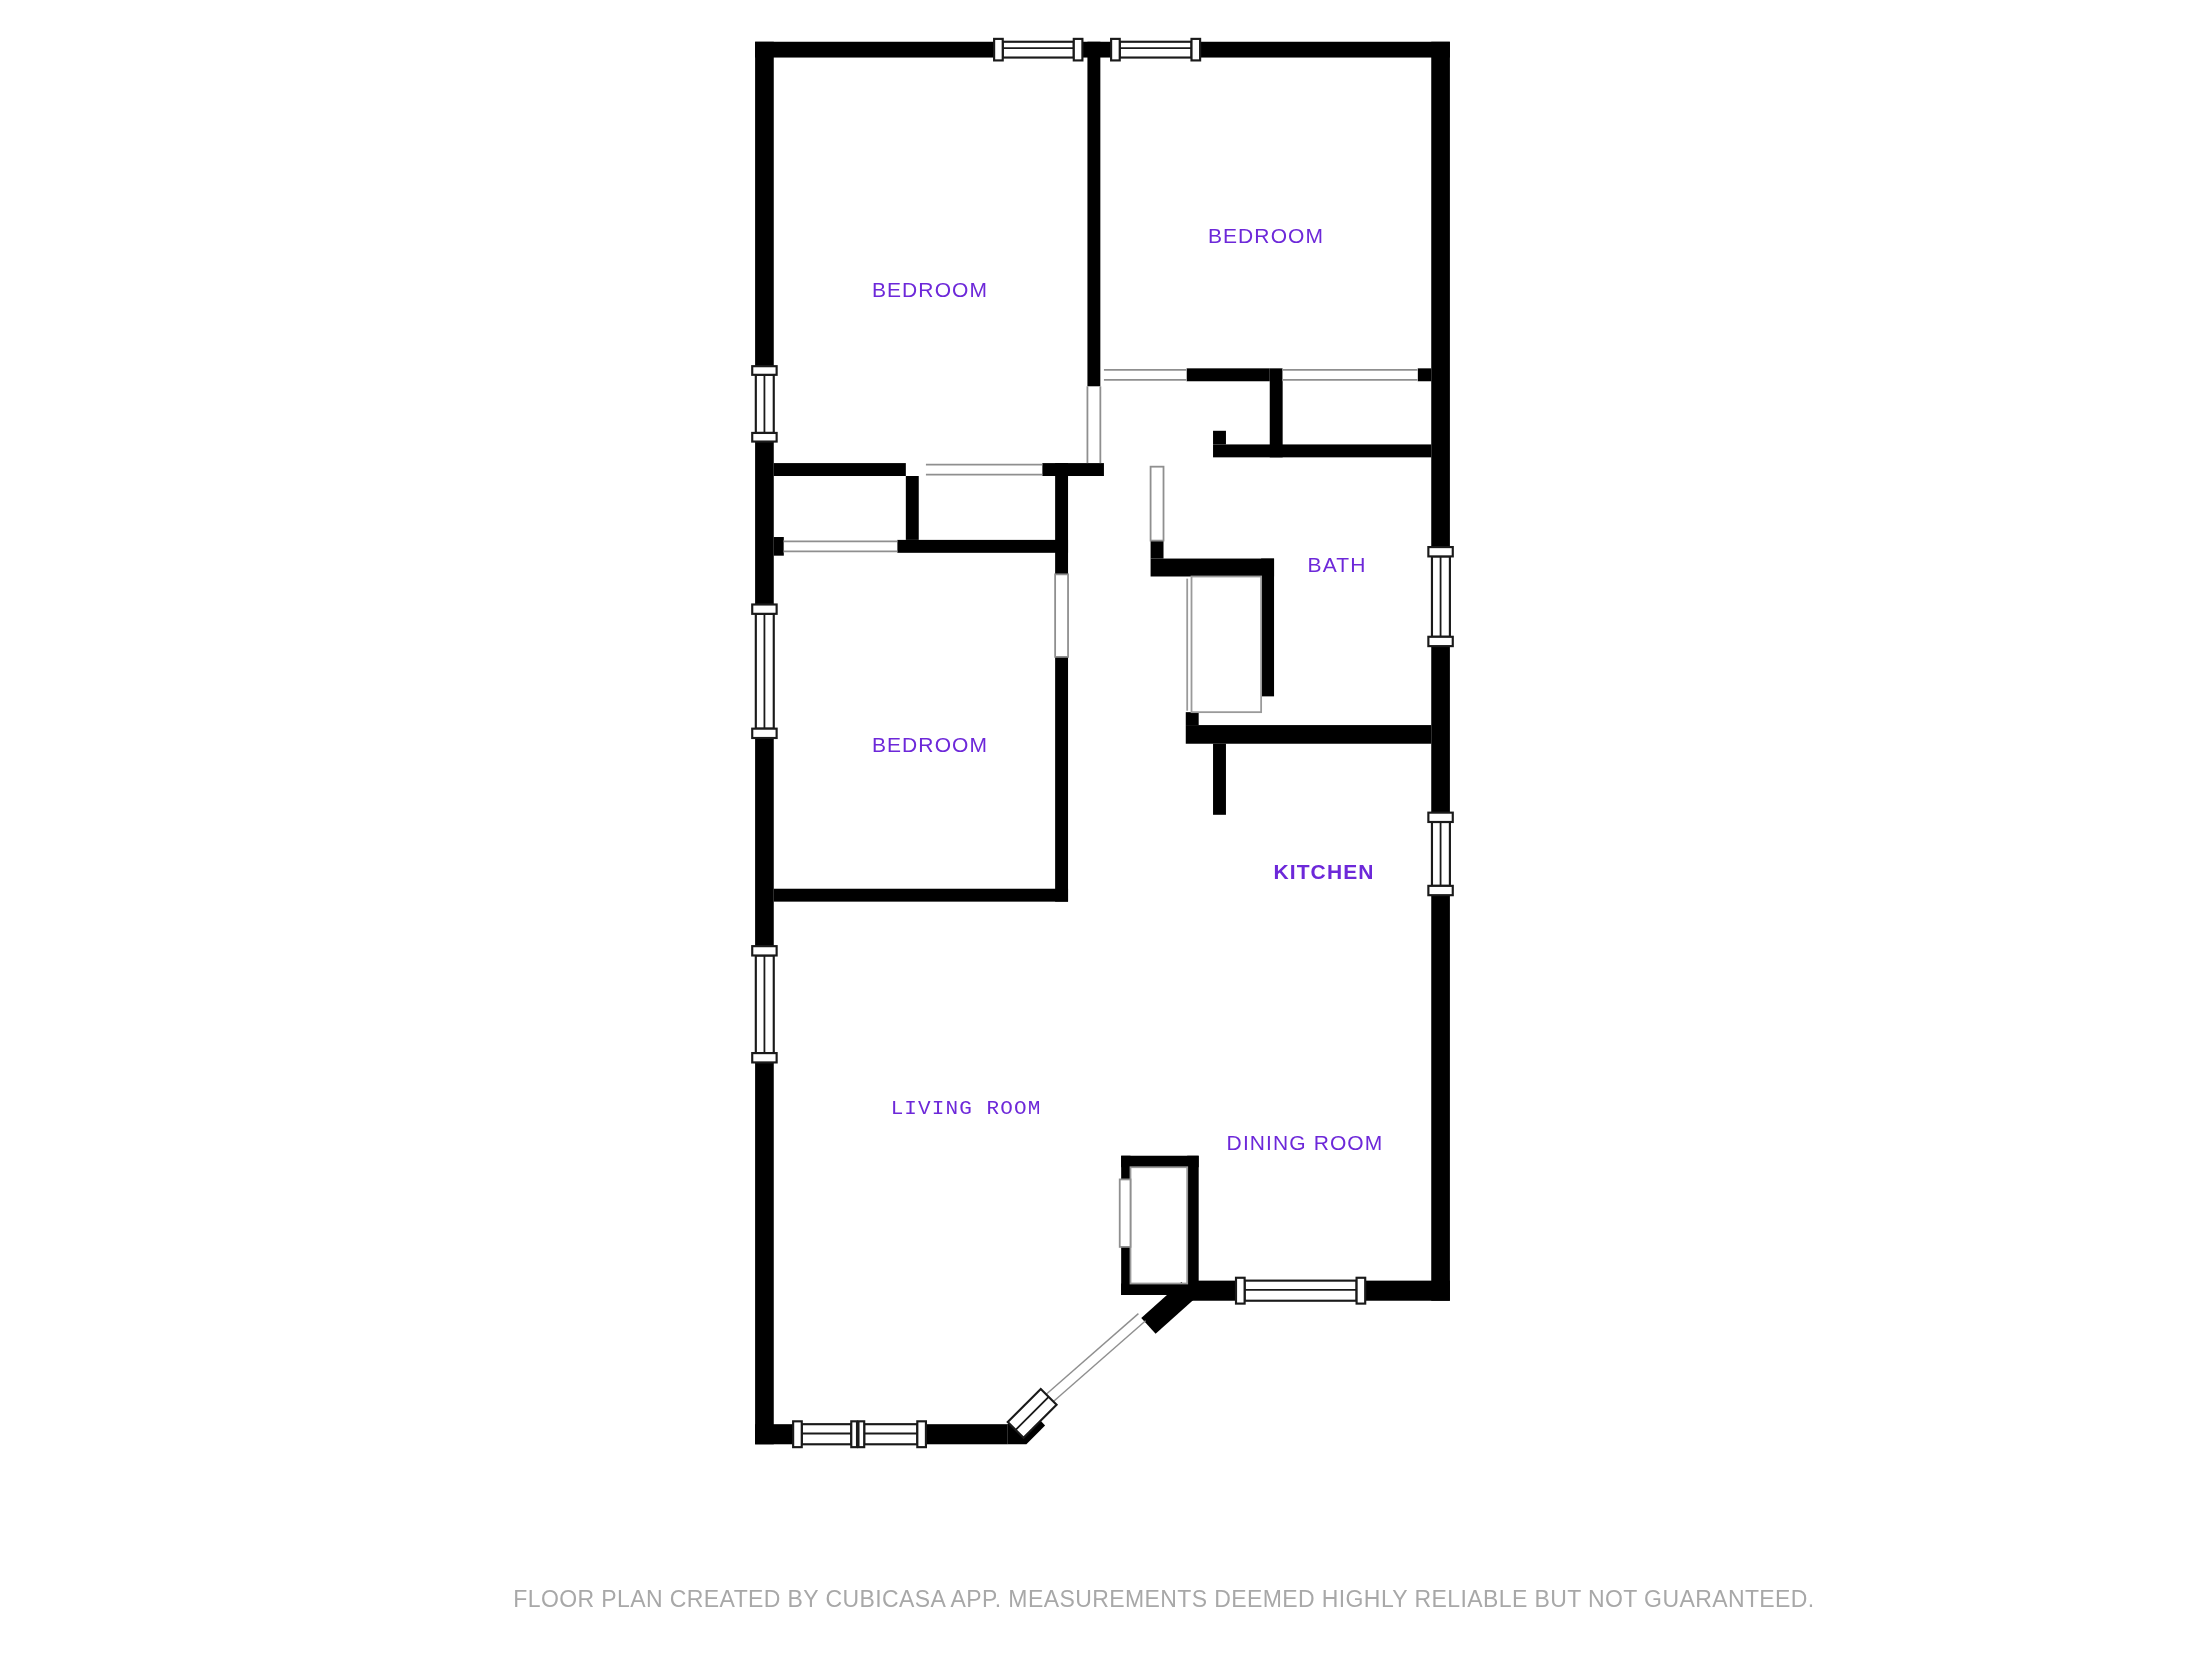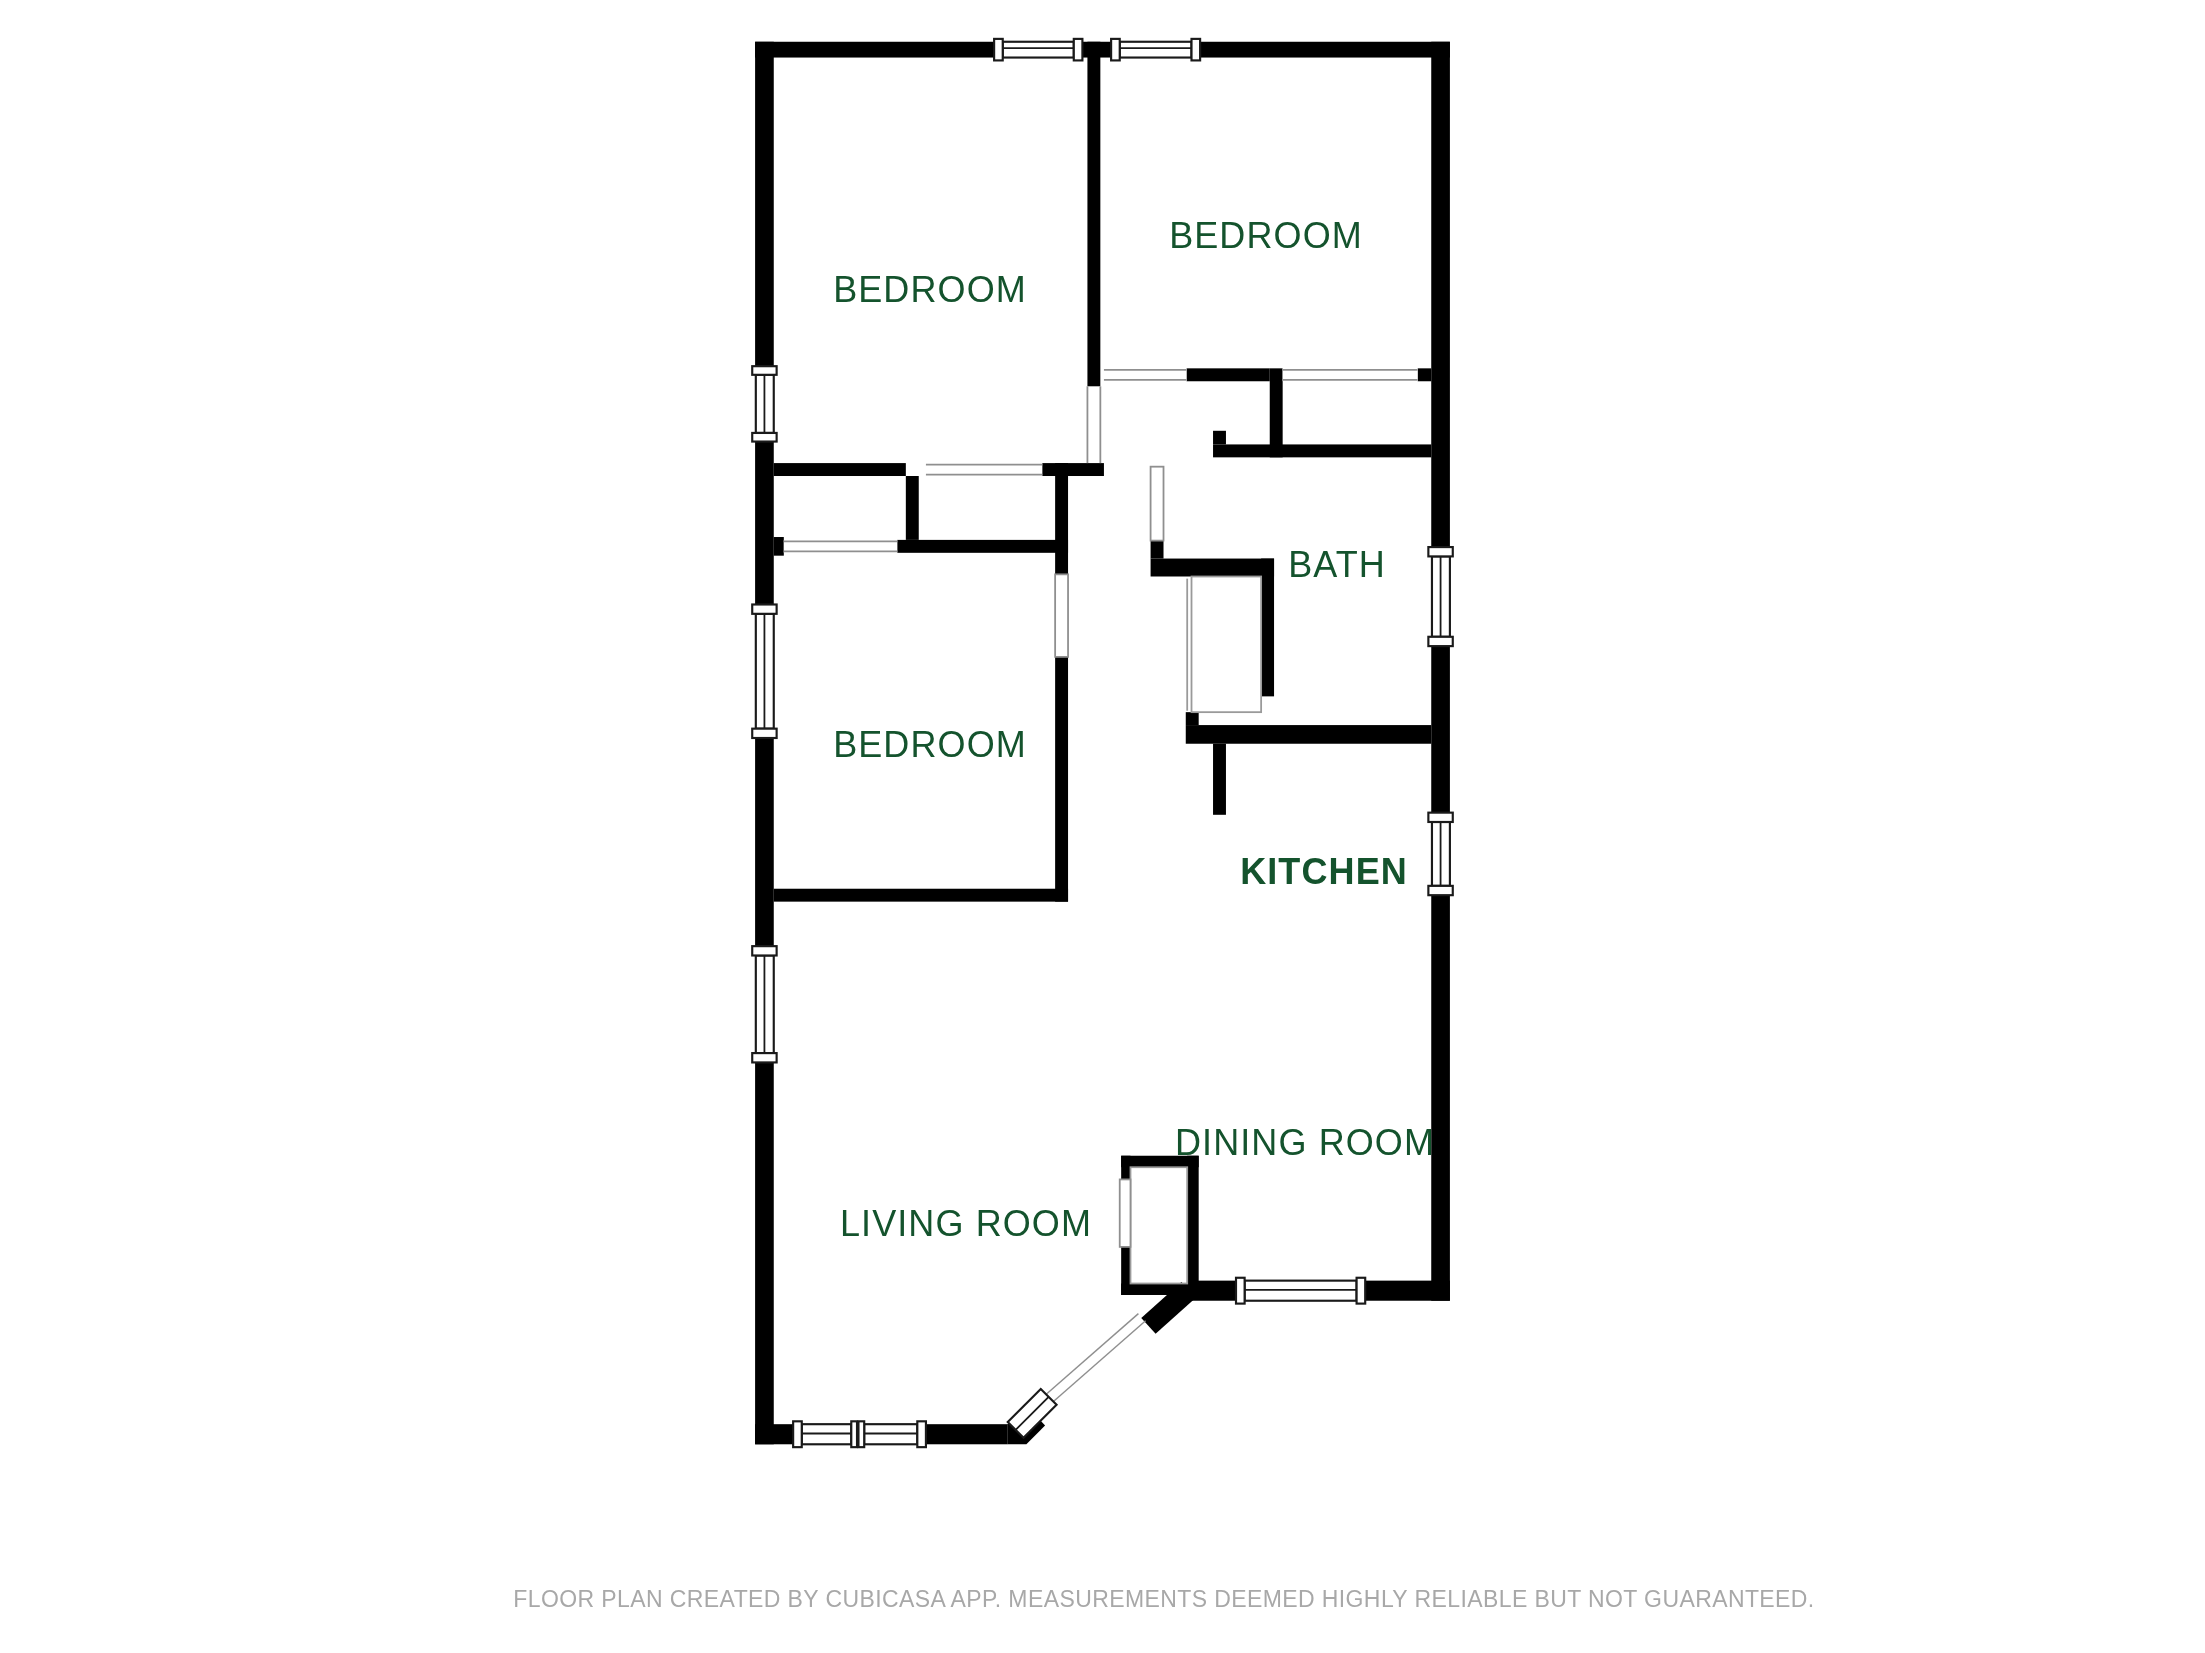--- a/index.html
+++ b/index.html
@@ -20,24 +20,24 @@
   .plan-svg {
     position: absolute;
     left: 0;
     top: 0;
     width: 2205px;
     height: 1654px;
   }
   .room-label {
     position: absolute;
     transform: translate(-50%, -50%);
-    font-size: 36px;
+    font-size: 21px;
     font-weight: 400;
     letter-spacing: 1.1px;
-    color: #14532d;
+    color: #6d28d9;
     white-space: nowrap;
   }
   .footer-note {
     position: absolute;
     left: 1140px;
     top: 1599px;
     transform: translate(-50%, -50%);
     font-size: 23px;
     font-weight: 400;
     letter-spacing: 0.4px;
@@ -230,20 +230,20 @@
   <div class="room-label" style="left:930px; top:290px;">BEDROOM</div>
 
   <div class="room-label" style="left:1266px; top:236px;">BEDROOM</div>
 
   <div class="room-label" style="left:1337px; top:565px;">BATH</div>
 
   <div class="room-label" style="left:930px; top:745px;">BEDROOM</div>
 
   <div class="room-label" style="left:1324px; top:872px;font-weight:bold;">KITCHEN</div>
 
-  <div class="room-label" style="left:966px; top:1224px;">LIVING ROOM</div>
+  <div class="room-label" style="left:966px; top:1108px;font-family:Liberation Mono, monospace;">LIVING ROOM</div>
 
   <div class="room-label" style="left:1305px; top:1143px;">DINING ROOM</div>
 
   <div class="footer-note">FLOOR PLAN CREATED BY CUBICASA APP. MEASUREMENTS DEEMED HIGHLY RELIABLE BUT NOT GUARANTEED.</div>
 
 </div>
 
 
 </body></html>

